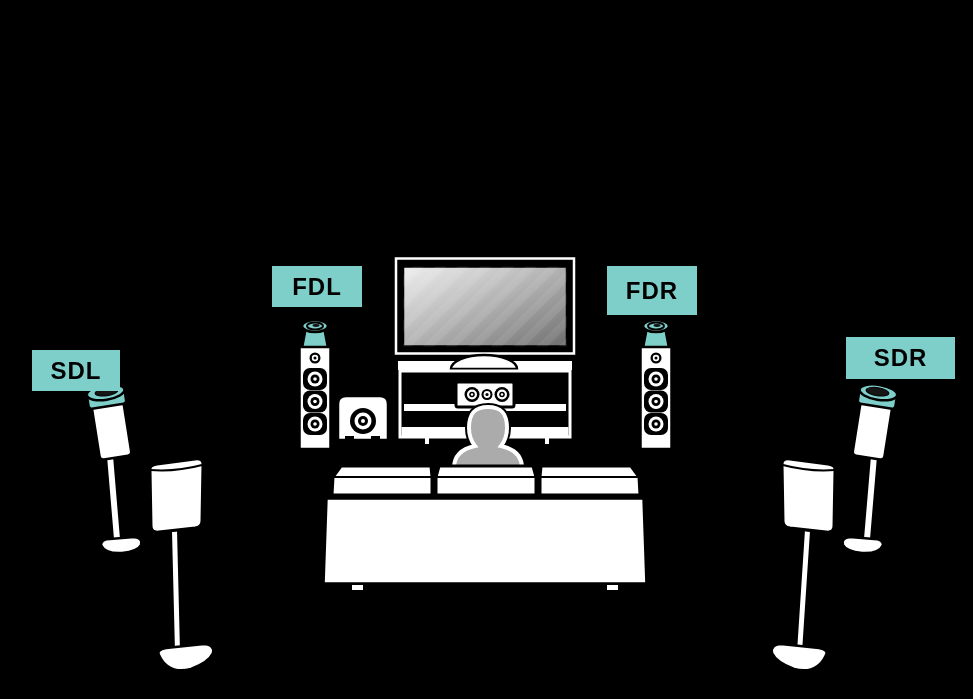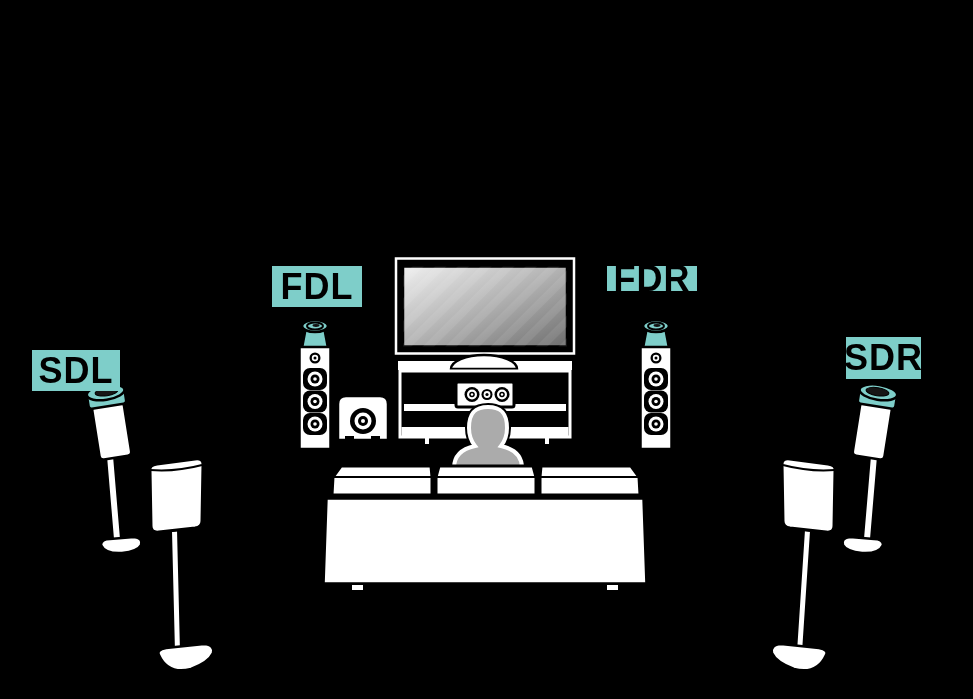--- a/index.html
+++ b/index.html
@@ -1,25 +1,25 @@
 <!DOCTYPE html>
 <html><head>
 <meta charset="utf-8">
 <style>
   html,body{margin:0;padding:0;background:#000;}
   .stage{position:relative;width:973px;height:699px;background:#000;overflow:hidden;
          font-family:"Liberation Sans",sans-serif;}
   .scene-svg{position:absolute;left:0;top:0;width:973px;height:699px;}
   .spk-label{position:absolute;display:flex;align-items:center;justify-content:center;
-         background:#7ECEC9;color:#000;font-weight:bold;font-size:36px;letter-spacing:1px;
+         background:#7ECEC9;color:#000;font-weight:bold;font-size:24px;letter-spacing:1px;
          font-family:"Liberation Sans",sans-serif;line-height:1;}
   .lbl-fdl{left:272px;top:266px;width:90px;height:41px;}
-  .lbl-fdr{left:607px;top:266px;width:90px;height:25px;}
+  .lbl-fdr{left:607px;top:266px;width:90px;height:49px;}
   .lbl-sdl{left:32px;top:338px;width:88px;height:41px;margin-top:12px;}
-  .lbl-sdr{left:846px;top:337px;width:75px;height:42px;}
+  .lbl-sdr{left:846px;top:337px;width:109px;height:42px;}
 </style>
 </head>
 <body>
 
 <div class="stage">
 
   <svg class="scene-svg" viewBox="0 0 973 699">
     <defs>
       <linearGradient id="scr" x1="0" y1="0" x2="1" y2="1">
         <stop offset="0" stop-color="#f0f0f0"></stop>

